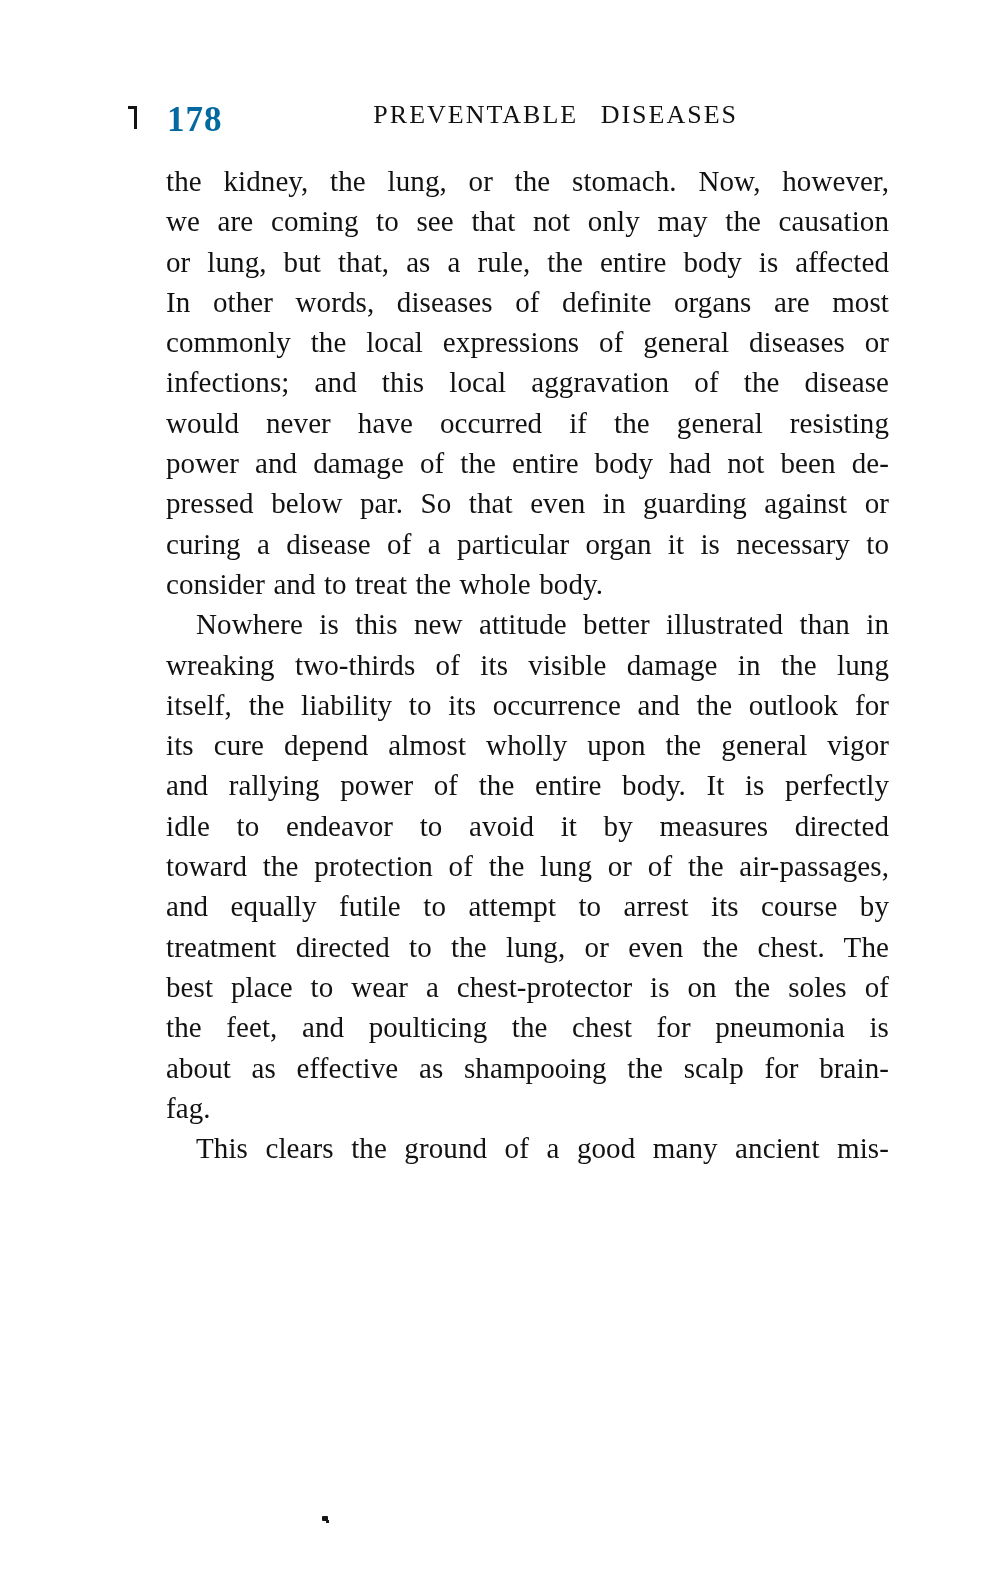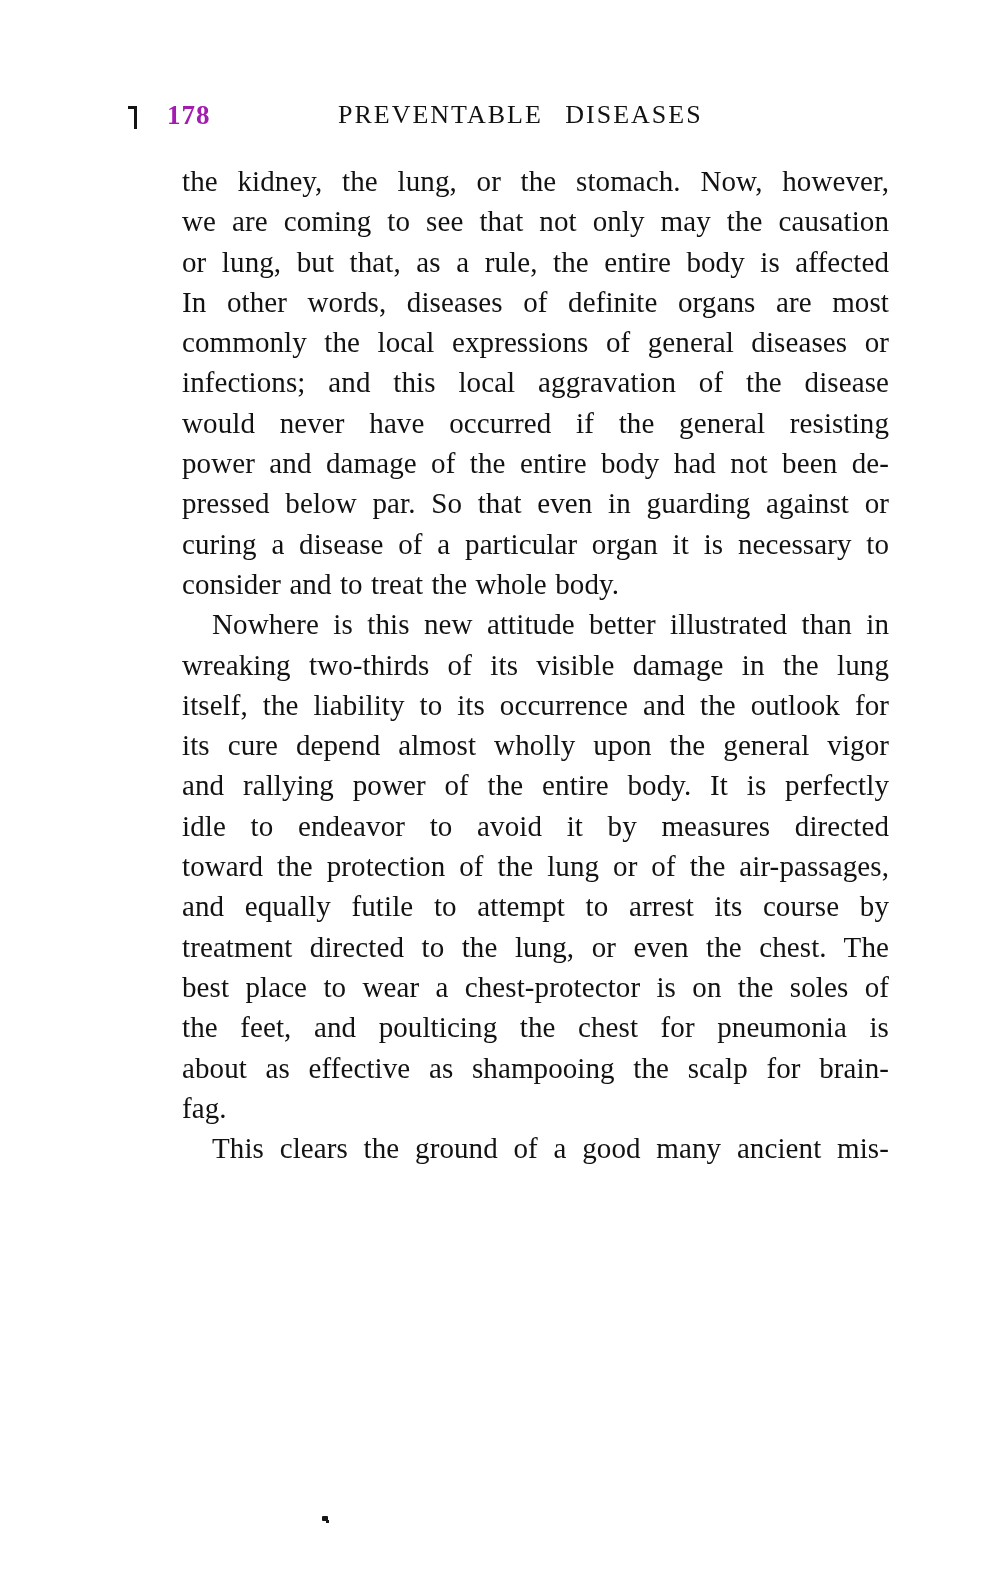--- a/index.html
+++ b/index.html
@@ -20,31 +20,31 @@
     position: absolute;
     left: 166px;
     top: 100px;
     width: 723px;
     height: 34px;
   }
   .folio {
     position: absolute;
     left: 1px;
     top: 0;
-    font-size: 27px;
+    font-size: 35px;
     font-weight: bold;
     letter-spacing: 1px;
-    color: #a21caf;
+    color: #0369a1;
   }
   .head-title {
     position: absolute;
     left: 172px;
     top: 0;
     width: 400px;
-    text-align: left;
+    text-align: right;
     font-size: 26px;
     letter-spacing: 2px;
     word-spacing: 14px;
     white-space: nowrap;
     color: #121212;
   }
   
   .artifact-bracket {
     position: absolute;
     left: 128px;
@@ -75,21 +75,20 @@
     width: 723px;
   }
   .line {
     height: 40.3px;
     line-height: 40.3px;
     font-size: 29px;
     letter-spacing: 0.1px;
     word-spacing: 1px;
     white-space: nowrap;
     color: #121212;
-    margin-left: 16px;
   }
   .line.j {
     white-space: normal;
     text-align: justify;
     text-align-last: justify;
   }
   .line.ind {
     padding-left: 30px;
   }
   .ink-speck {

